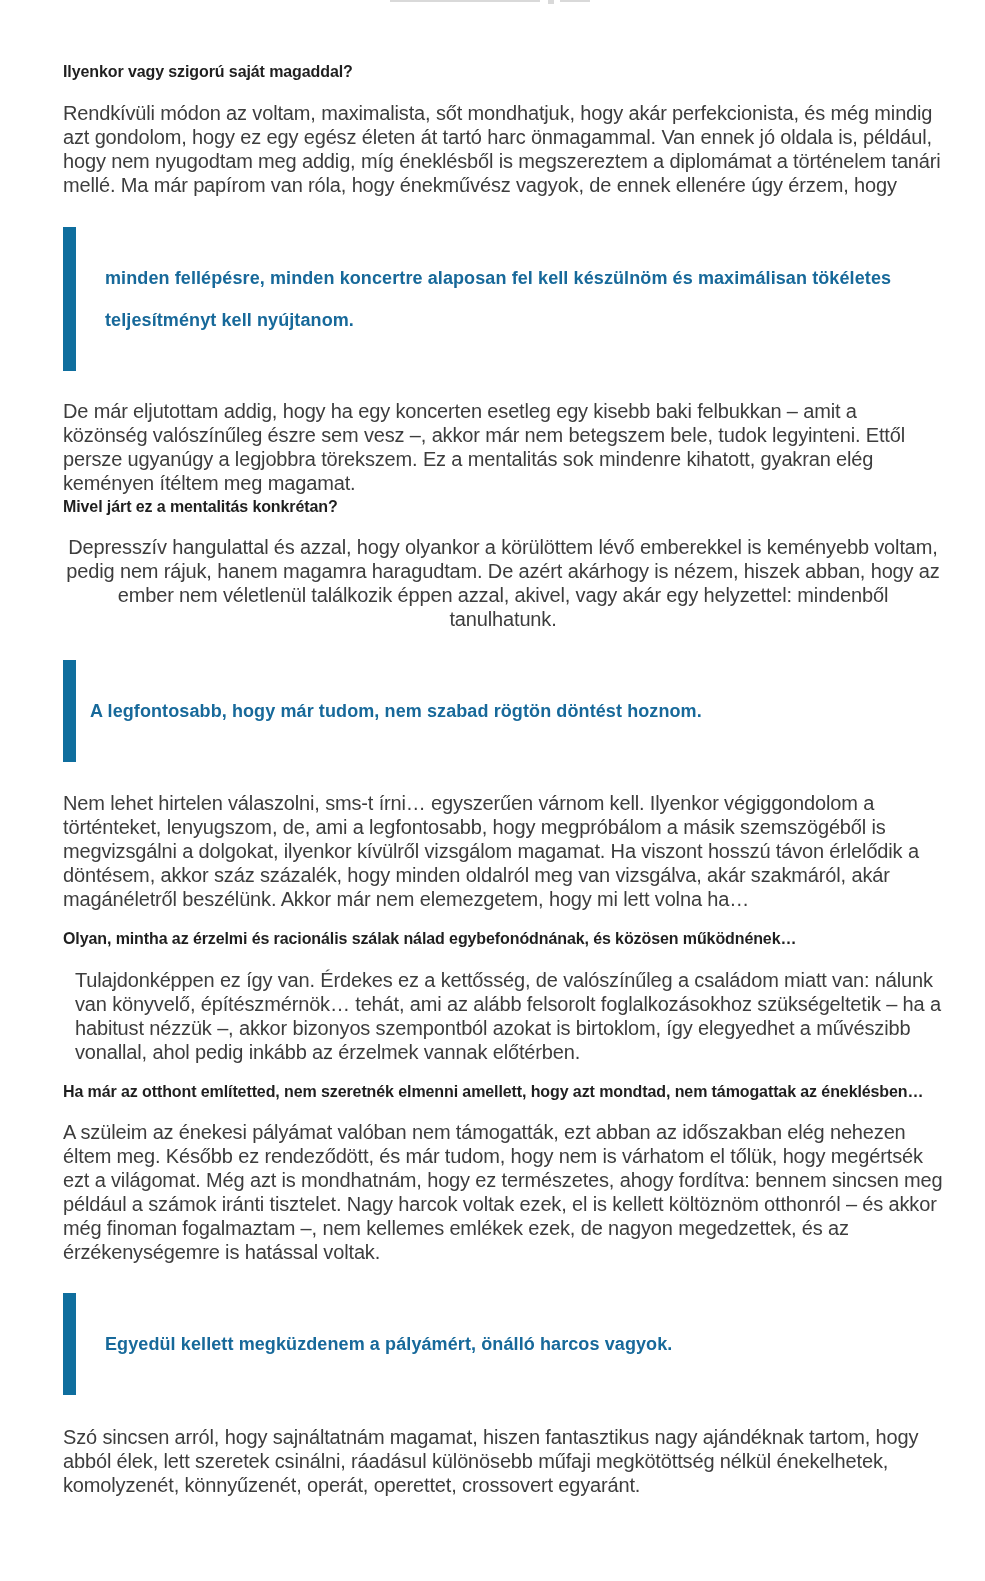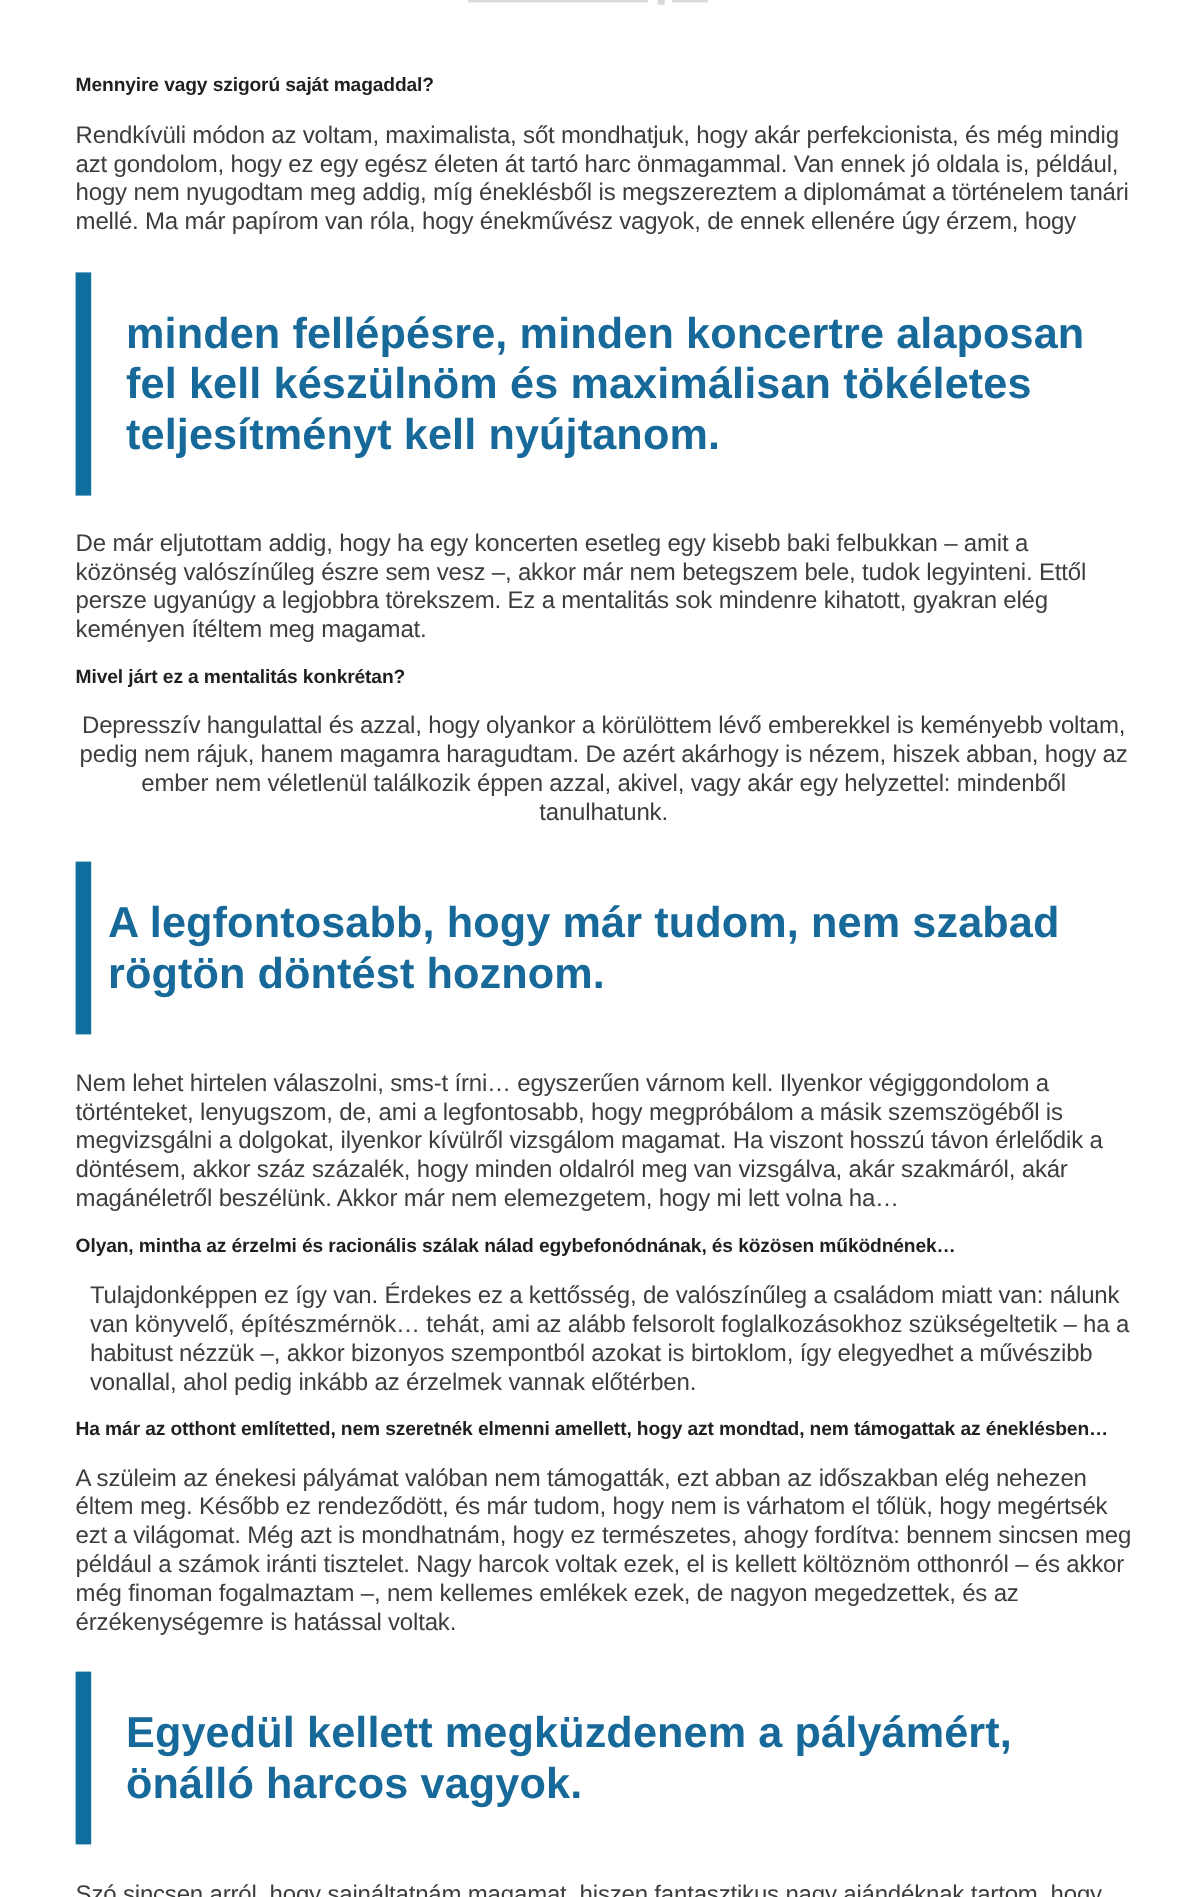--- a/index.html
+++ b/index.html
@@ -4,41 +4,41 @@
 <style>
   html, body { margin: 0; padding: 0; background: #ffffff; }
   body { width: 985px; height: 1581px; overflow: hidden; position: relative;
          font-family: "Liberation Sans", "DejaVu Sans", sans-serif; color: #3b3b3b; }
   .topstrip { position: absolute; top: 0; left: 390px; width: 205px; height: 4px; }
   .topstrip span { position:absolute; top:0; height:2px; background:#d9d9d9; }
   .article { position: absolute; left: 63px; top: 60px; width: 880px; }
   .q-head { font-weight: bold; font-size: 16px; line-height: 24px; color: #1f1f1f; margin: 0; letter-spacing: -0.1px; }
   .para { font-size: 20px; line-height: 24px; margin: 0; color: #3d3d3d; letter-spacing: -0.15px; }
   .pull { position: relative; border-left: 13px solid #0f6e9e; padding: 30px 0 30px 29px; margin: 0; }
-  .pull p { margin: 0; font-weight: bold; font-size: 36px; line-height: 42px; color: #17699a; letter-spacing: 0.1px; }
+  .pull p { margin: 0; font-weight: bold; font-size: 18px; line-height: 42px; color: #17699a; letter-spacing: 0.1px; }
 </style>
 </head>
 <body>
 
 <div class="topstrip">
   <span style="left:0;width:150px;"></span>
   <span style="left:158px;width:6px;height:4px;"></span>
   <span style="left:170px;width:30px;"></span>
 </div>
 
 <article class="article">
-  <h3 class="q-head" style="margin-top:0;">Mennyire vagy szigorú saját magaddal?</h3>
+  <h3 class="q-head" style="margin-top:0;">Ilyenkor vagy szigorú saját magaddal?</h3>
   <p class="para" style="margin-top:17px;">Rendkívüli módon az voltam, maximalista, sőt mondhatjuk, hogy akár perfekcionista, és még mindig azt gondolom, hogy ez egy egész életen át tartó harc önmagammal. Van ennek jó oldala is, például, hogy nem nyugodtam meg addig, míg éneklésből is megszereztem a diplomámat a történelem tanári mellé. Ma már papírom van róla, hogy énekművész vagyok, de ennek ellenére úgy érzem, hogy</p>
 
   <blockquote class="pull" style="margin-top: 30px; border-left-color: rgb(15, 110, 158);">
     <p>minden fellépésre, minden koncertre alaposan fel kell készülnöm és maximálisan tökéletes teljesítményt kell nyújtanom.</p>
   </blockquote>
 
   <p class="para" style="margin-top:28px;">De már eljutottam addig, hogy ha egy koncerten esetleg egy kisebb baki felbukkan – amit a közönség valószínűleg észre sem vesz –, akkor már nem betegszem bele, tudok legyinteni. Ettől persze ugyanúgy a legjobbra törekszem. Ez a mentalitás sok mindenre kihatott, gyakran elég keményen ítéltem meg magamat.</p>
-  <h3 class="q-head" style="margin-top:16px;">Mivel járt ez a mentalitás konkrétan?</h3>
+  <h3 class="q-head" style="">Mivel járt ez a mentalitás konkrétan?</h3>
   <p class="para" style="margin-top:16px;text-align:center;">Depresszív hangulattal és azzal, hogy olyankor a körülöttem lévő emberekkel is keményebb voltam, pedig nem rájuk, hanem magamra haragudtam. De azért akárhogy is nézem, hiszek abban, hogy az ember nem véletlenül találkozik éppen azzal, akivel, vagy akár egy helyzettel: mindenből tanulhatunk.</p>
 
   <blockquote class="pull" style="margin-top: 29px; border-left-color: rgb(15, 110, 158); padding-left: 14px;">
     <p>A legfontosabb, hogy már tudom, nem szabad rögtön döntést hoznom.</p>
   </blockquote>
 
   <p class="para" style="margin-top:29px;">Nem lehet hirtelen válaszolni, sms-t írni… egyszerűen várnom kell. Ilyenkor végiggondolom a történteket, lenyugszom, de, ami a legfontosabb, hogy megpróbálom a másik szemszögéből is megvizsgálni a dolgokat, ilyenkor kívülről vizsgálom magamat. Ha viszont hosszú távon érlelődik a döntésem, akkor száz százalék, hogy minden oldalról meg van vizsgálva, akár szakmáról, akár magánéletről beszélünk. Akkor már nem elemezgetem, hogy mi lett volna ha…</p>
   <h3 class="q-head" style="margin-top:16px;">Olyan, mintha az érzelmi és racionális szálak nálad egybefonódnának, és közösen működnének…</h3>
   <p class="para" style="margin-top:17px;margin-left:12px;">Tulajdonképpen ez így van. Érdekes ez a kettősség, de valószínűleg a családom miatt van: nálunk van könyvelő, építészmérnök… tehát, ami az alább felsorolt foglalkozásokhoz szükségeltetik – ha a habitust nézzük –, akkor bizonyos szempontból azokat is birtoklom, így elegyedhet a művészibb vonallal, ahol pedig inkább az érzelmek vannak előtérben.</p>
   <h3 class="q-head" style="margin-top:16px;">Ha már az otthont említetted, nem szeretnék elmenni amellett, hogy azt mondtad, nem támogattak az éneklésben…</h3>

